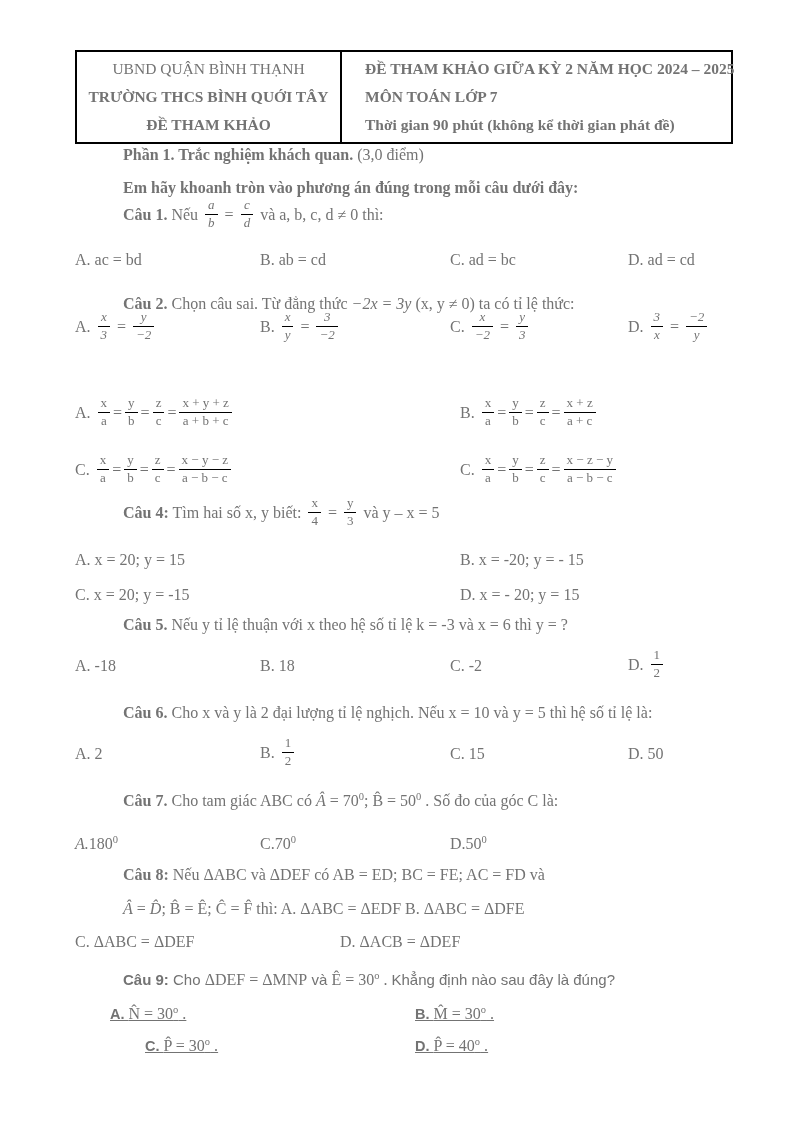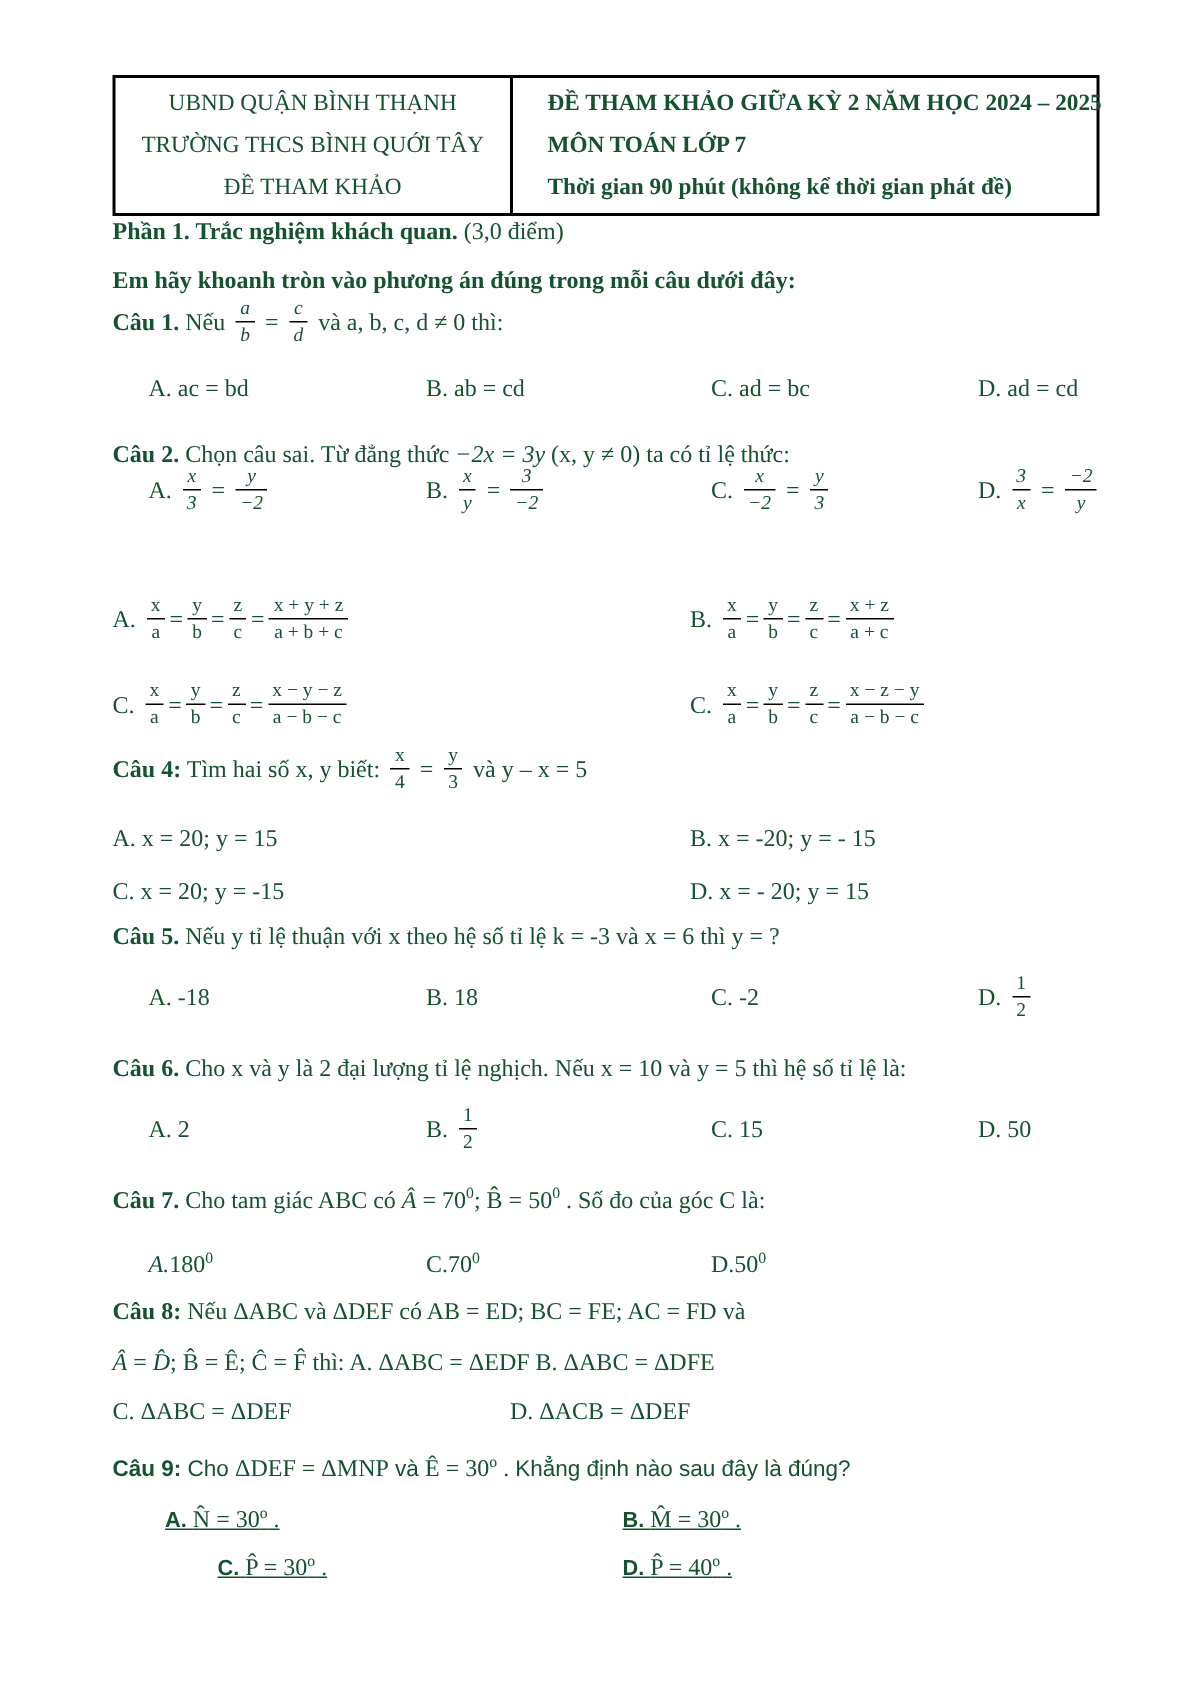--- a/index.html
+++ b/index.html
@@ -1,51 +1,51 @@
 <!DOCTYPE html>
 <html><head>
 <meta charset="utf-8">
 <style>
   html,body { margin:0; padding:0; background:#888; }
   .page {
     position:relative; width:794px; height:1122px; background:#fff;
-    font-family:"Liberation Serif", serif; font-size:16px; color:#14532d;
+    font-family:"Liberation Serif", serif; font-size:16px; color:#737373;
     margin:0 auto; overflow:hidden;
   }
   .abs { position:absolute; left:75px; width:660px; }
-  .line { line-height:22px; }
+  .line { line-height:22px;margin-left:48px; }
   .bd { font-weight:bold; }
   .it { font-style:italic; }
   .sans { font-family:"Liberation Sans", sans-serif; font-size:15px; }
   .sbd { font-family:"Liberation Sans", sans-serif; font-weight:bold; font-size:14.5px; }
   .sup { font-size:10.5px; vertical-align:super; line-height:0; }
 
   
   .header-table {
     position:absolute; top:50px; left:75px; width:658px;
     display:grid; grid-template-columns:265px 1fr;
     border:2px solid #000; box-sizing:border-box;
   }
   .hcell { padding:3px 4px; }
   .hcell.hleft { text-align:center; border-right:2px solid #000; }
   .hcell.hright { padding-left:23px; font-weight:bold; font-size:15.5px; }
   .hline { line-height:28px; white-space:nowrap; }
   .hleft .hline { font-size:15.5px; }
-  .hleft .hline.hbold { font-weight:normal; }
+  .hleft .hline.hbold { font-weight:bold; }
 
   
   .frac {
     display:inline-block; vertical-align:middle; text-align:center;
     font-size:13px; line-height:1.15; margin:0 3px; position:relative; top:-2px;
   }
   .frac .num { display:block; border-bottom:1px solid #000; padding:0 3px 1px; }
   .frac .den { display:block; padding:1px 3px 0; }
 
   
-  .opts4 { display:grid; grid-template-columns:185px 190px 178px 1fr; align-items:center;margin-left:24px; }
+  .opts4 { display:grid; grid-template-columns:185px 190px 178px 1fr; align-items:center; }
   .opts2 { display:grid; grid-template-columns:385px 1fr; align-items:center; }
   .opts2 .opt, .opts4 .opt { line-height:22px; }
   .q8cols { display:grid; grid-template-columns:265px 1fr; }
   .q9row { display:grid; grid-template-columns:340px 1fr;text-decoration:underline; }
   .ind35 { padding-left:35px; }
   .ind70 { padding-left:70px; }
 </style>
 </head>
 <body>
 

